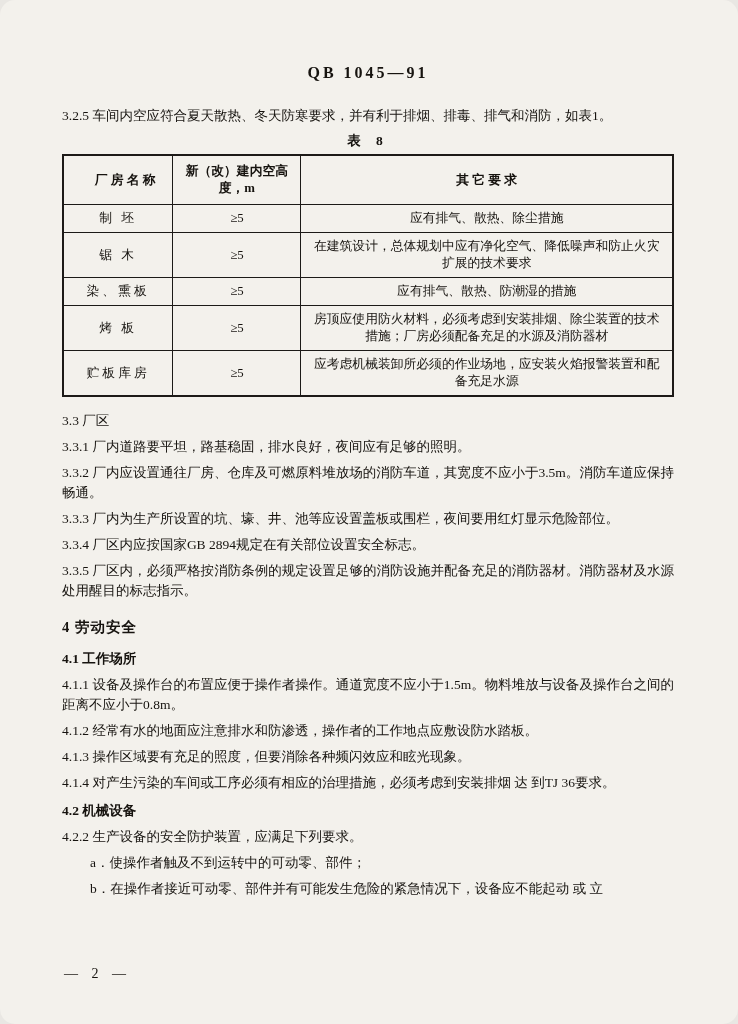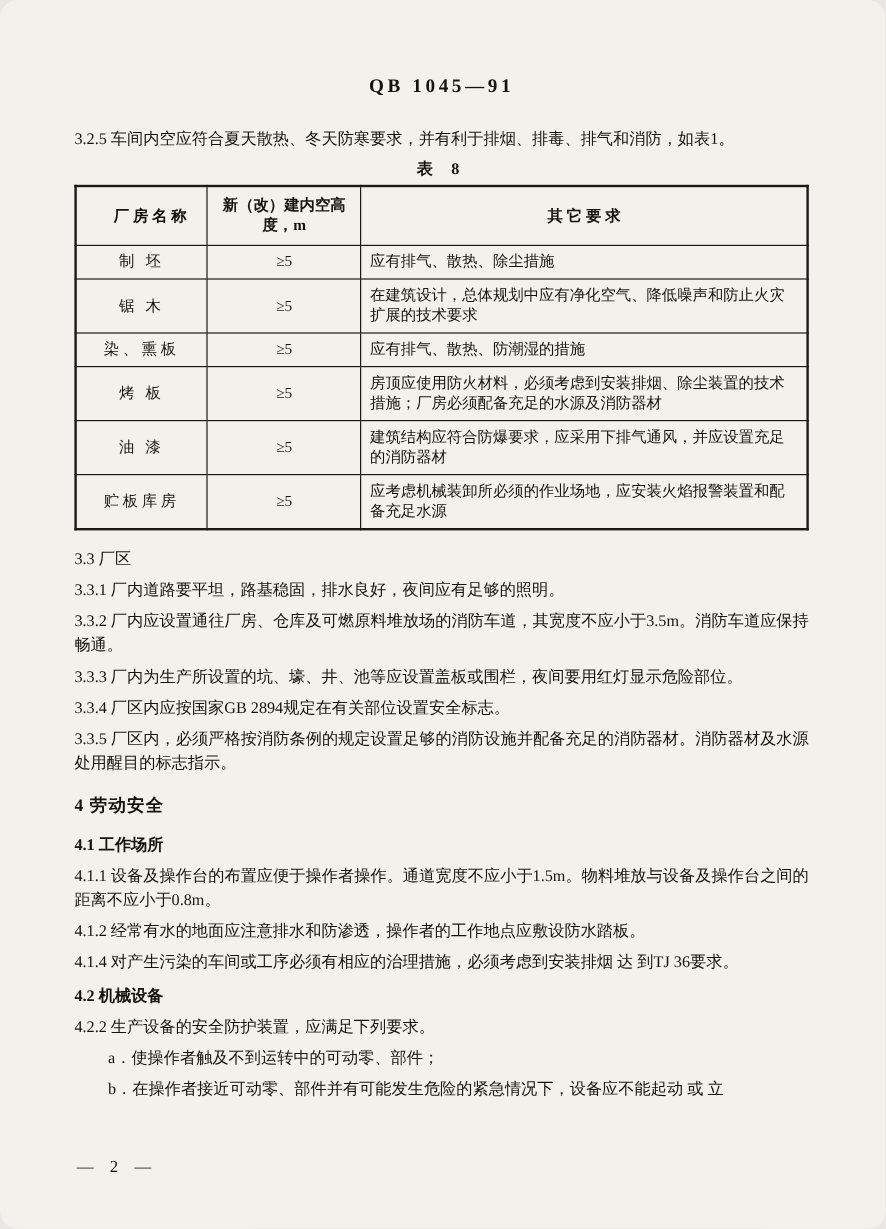--- a/index.html
+++ b/index.html
@@ -50,21 +50,21 @@
     line-height: 17px;
     padding: 5px 7px;
     vertical-align: middle;
   }
   .t1 th { font-weight: bold; text-align: center; padding: 7px 4px; }
   .t1 .col-name  { width: 18%; padding-left: 18px; }
   .t1 .col-height{ width: 21%; }
   .t1 .col-other { width: 61%; }
   .c-name  { text-align: center; letter-spacing: 3px; white-space: nowrap; }
   .c-height{ text-align: center; }
-  .c-other { text-align: left; }
+  .c-other { text-align: center; }
 
   .sec-gap { margin-top: 10px; }
 
   .footer {
     position: absolute;
     left: 64px;
     bottom: 42px;
     font-size: 14px;
     letter-spacing: 5px;
   }
@@ -105,44 +105,40 @@
         <td class="c-name">染、熏板</td>
         <td class="c-height">≥5</td>
         <td class="c-other">应有排气、散热、防潮湿的措施</td>
       </tr>
       <tr>
         <td class="c-name">烤  板</td>
         <td class="c-height">≥5</td>
         <td class="c-other">房顶应使用防火材料，必须考虑到安装排烟、除尘装置的技术措施；厂房必须配备充足的水源及消防器材</td>
       </tr>
       <tr>
-        <td class="c-name">油  漆</td>
-        <td class="c-height">≥5</td>
-        <td class="c-other">建筑结构应符合防爆要求，应采用下排气通风，并应设置充足的消防器材</td>
-      </tr>
-      <tr>
         <td class="c-name">贮板库房</td>
         <td class="c-height">≥5</td>
         <td class="c-other">应考虑机械装卸所必须的作业场地，应安装火焰报警装置和配备充足水源</td>
       </tr>
     </tbody>
   </table>
 
   <p class="para heading sec-gap">3.3 厂区</p>
   <p class="para">3.3.1 厂内道路要平坦，路基稳固，排水良好，夜间应有足够的照明。</p>
   <p class="para">3.3.2 厂内应设置通往厂房、仓库及可燃原料堆放场的消防车道，其宽度不应小于3.5m。消防车道应保持畅通。</p>
   <p class="para">3.3.3 厂内为生产所设置的坑、壕、井、池等应设置盖板或围栏，夜间要用红灯显示危险部位。</p>
   <p class="para">3.3.4 厂区内应按国家GB 2894规定在有关部位设置安全标志。</p>
   <p class="para">3.3.5 厂区内，必须严格按消防条例的规定设置足够的消防设施并配备充足的消防器材。消防器材及水源处用醒目的标志指示。</p>
 
   <p class="para sec4-heading">4 劳动安全</p>
 
   <p class="para sub-heading">4.1 工作场所</p>
   <p class="para">4.1.1 设备及操作台的布置应便于操作者操作。通道宽度不应小于1.5m。物料堆放与设备及操作台之间的距离不应小于0.8m。</p>
   <p class="para">4.1.2 经常有水的地面应注意排水和防渗透，操作者的工作地点应敷设防水踏板。</p>
+  <p class="para">4.1.3 操作区域要有充足的照度，但要消除各种频闪效应和眩光现象。</p>
   <p class="para">4.1.4 对产生污染的车间或工序必须有相应的治理措施，必须考虑到安装排烟 达 到TJ 36要求。</p>
 
   <p class="para sub-heading">4.2 机械设备</p>
   <p class="para">4.2.2 生产设备的安全防护装置，应满足下列要求。</p>
   <p class="para sub-item">a．使操作者触及不到运转中的可动零、部件；</p>
   <p class="para sub-item">b．在操作者接近可动零、部件并有可能发生危险的紧急情况下，设备应不能起动 或 立</p>
 
   <div class="footer">— 2 —</div>
 
 </div>

